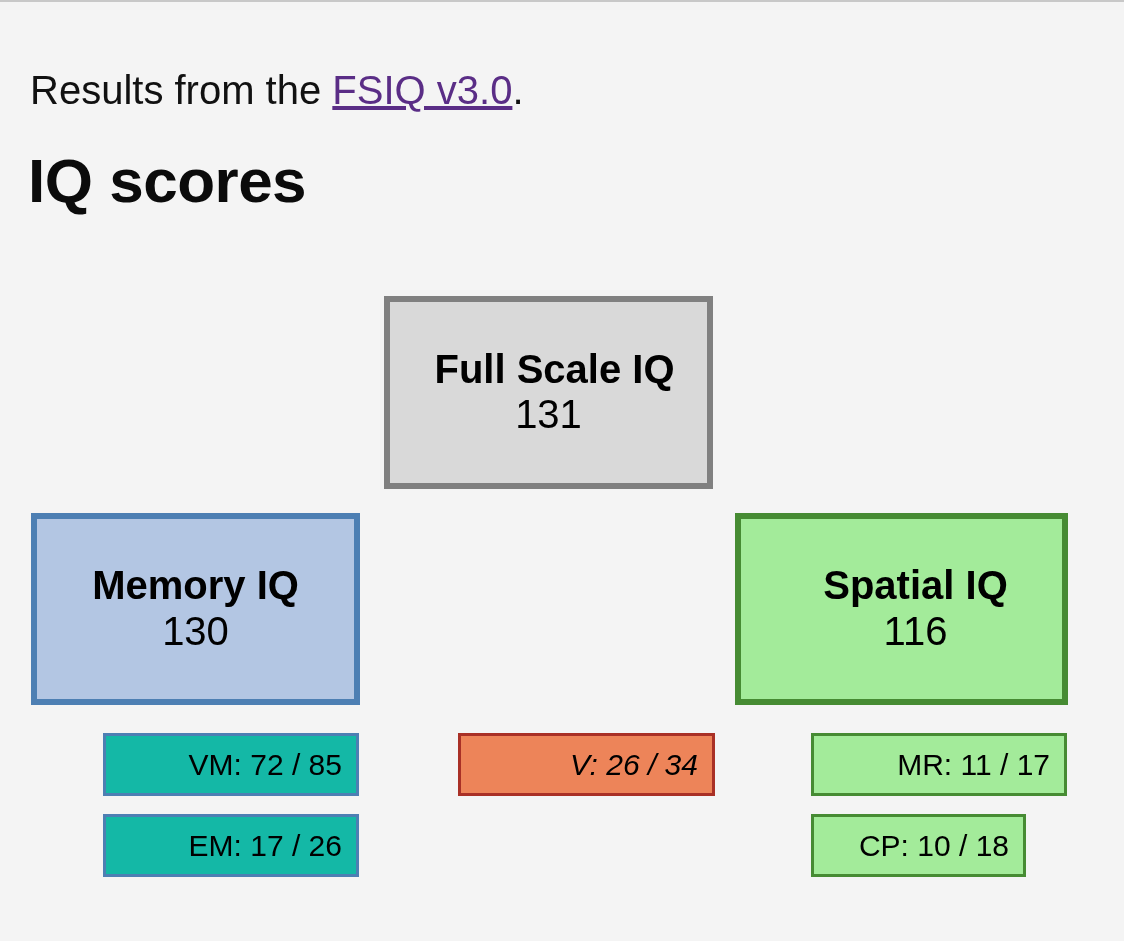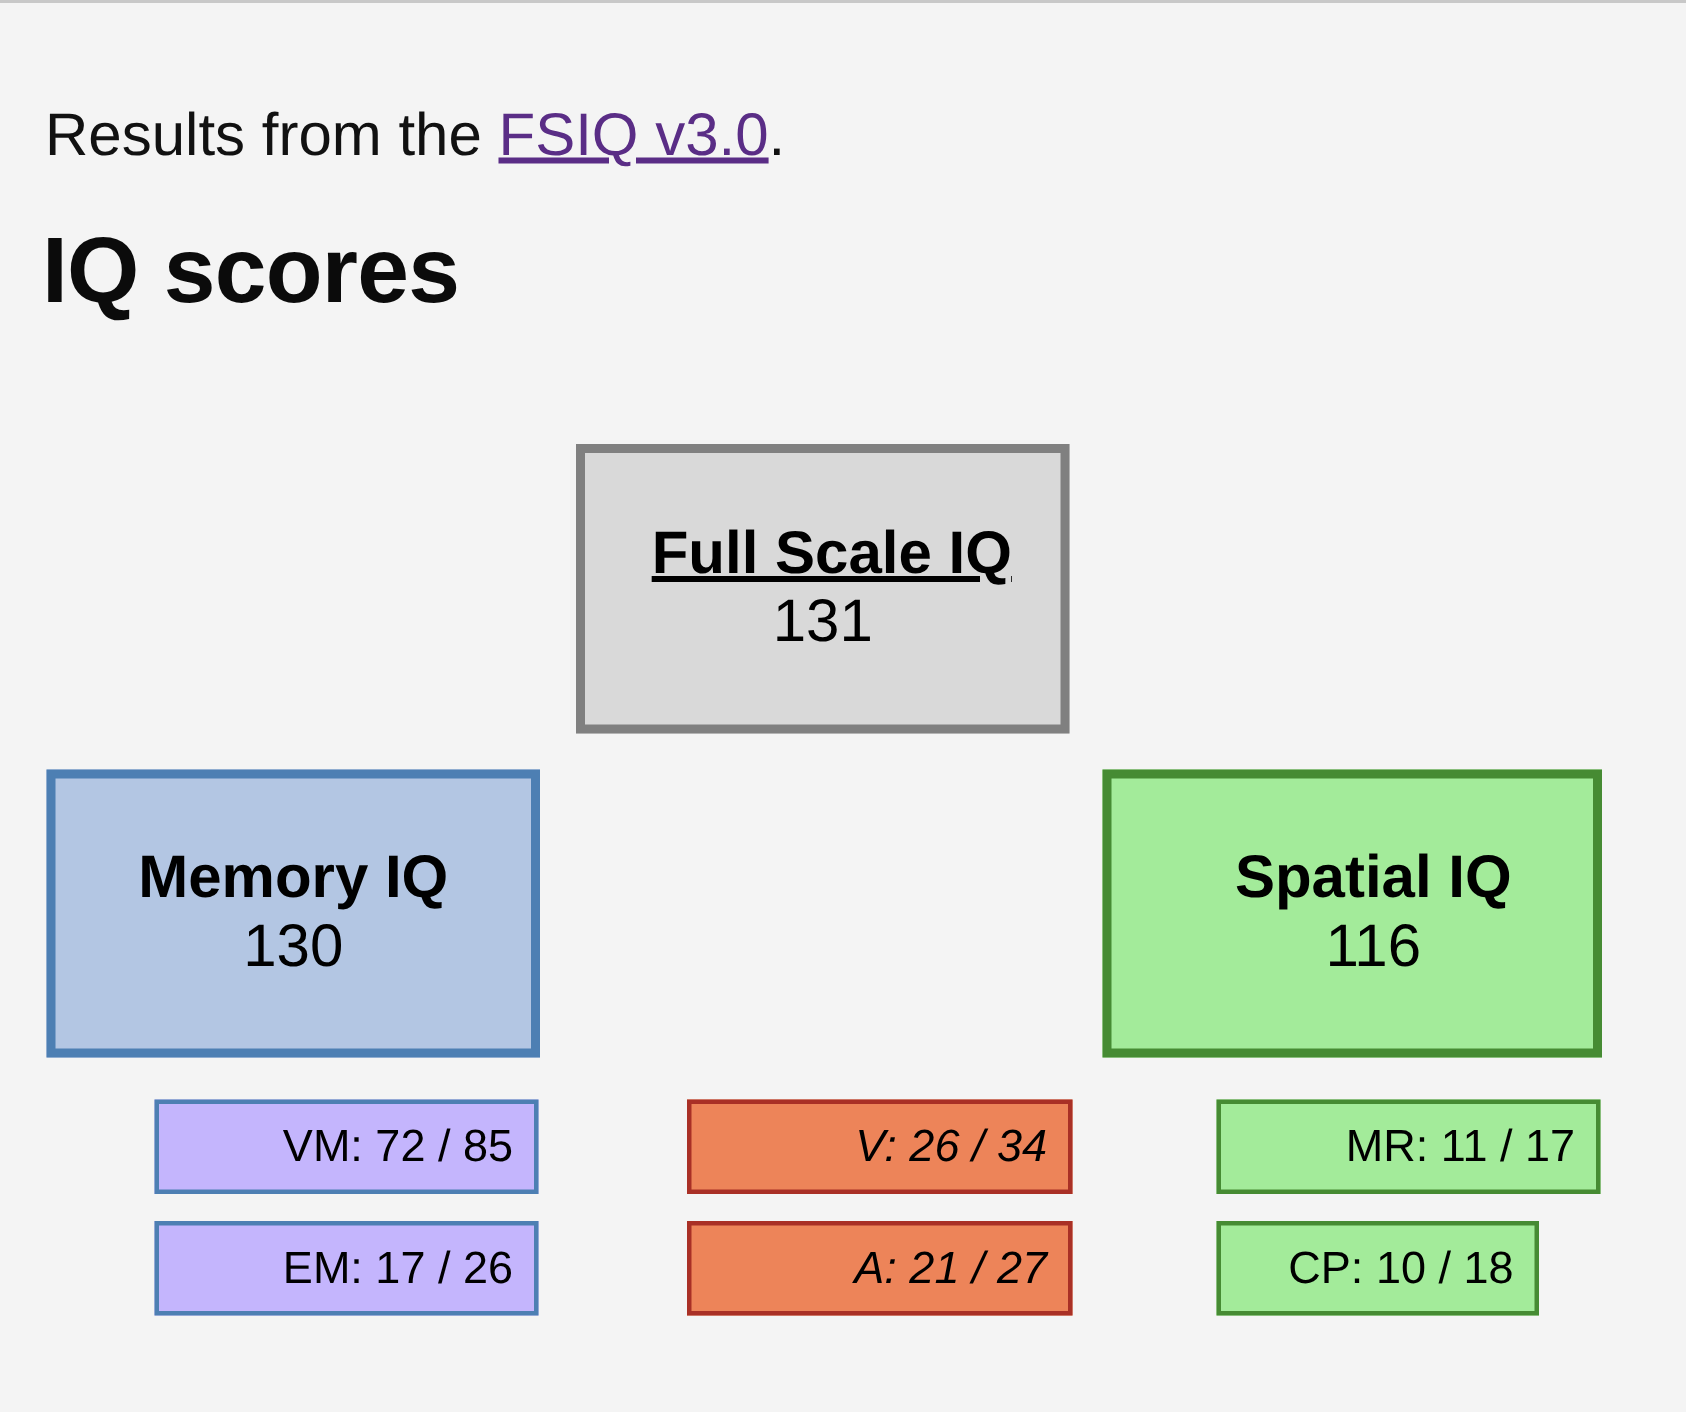--- a/index.html
+++ b/index.html
@@ -85,21 +85,21 @@
   
   #node-fsiq {
     left: 384px;
     top: 294px;
     width: 329px;
     height: 193px;
     background: #d9d9d9;
     border: 6px solid #808080;
     overflow: visible;
   }
-  #node-fsiq .node-label { position: relative; left: 6px; text-decoration: underline; }
+  #node-fsiq .node-label { position: relative; left: 6px; }
 
   
   #node-memory {
     left: 31px;
     top: 511px;
     width: 329px;
     height: 192px;
     background: #b3c6e3;
     border: 6px solid #4d7fb3;
   }
@@ -132,21 +132,21 @@
     display: flex;
     align-items: center;
     justify-content: flex-end;
     padding-right: 14px;
     font-size: 30px;
     line-height: 1;
     color: #000000;
     height: 63px;
   }
 
-  .sub-blue   { background: #c4b5fd; border: 3px solid #4d7fb3; }
+  .sub-blue   { background: #14b8a6; border: 3px solid #4d7fb3; }
   .sub-orange { background: #ed8459; border: 3px solid #a93026; font-style: italic; }
   .sub-green  { background: #a3eb9a; border: 3px solid #468b33; }
 
   #sub-vm { left: 103px; top: 731px; width: 256px; }
   #sub-em { left: 103px; top: 812px; width: 256px; }
   #sub-v  { left: 458px; top: 731px; width: 257px; }
   #sub-a  { left: 458px; top: 812px; width: 257px; }
   #sub-mr { left: 811px; top: 731px; width: 256px; }
   #sub-cp { left: 811px; top: 812px; width: 215px; }
 </style>
@@ -171,17 +171,16 @@
 
 
   <div class="node" id="node-spatial">
     <div class="node-label">Spatial IQ</div>
     <div class="node-value">116</div>
   </div>
 
   <div class="subnode sub-blue" id="sub-vm">VM: 72 / 85</div>
   <div class="subnode sub-blue" id="sub-em">EM: 17 / 26</div>
   <div class="subnode sub-orange" id="sub-v">V: 26 / 34</div>
-  <div class="subnode sub-orange" id="sub-a">A: 21 / 27</div>
   <div class="subnode sub-green" id="sub-mr">MR: 11 / 17</div>
   <div class="subnode sub-green" id="sub-cp">CP: 10 / 18</div>
 
 </div>
 
 </body></html>

